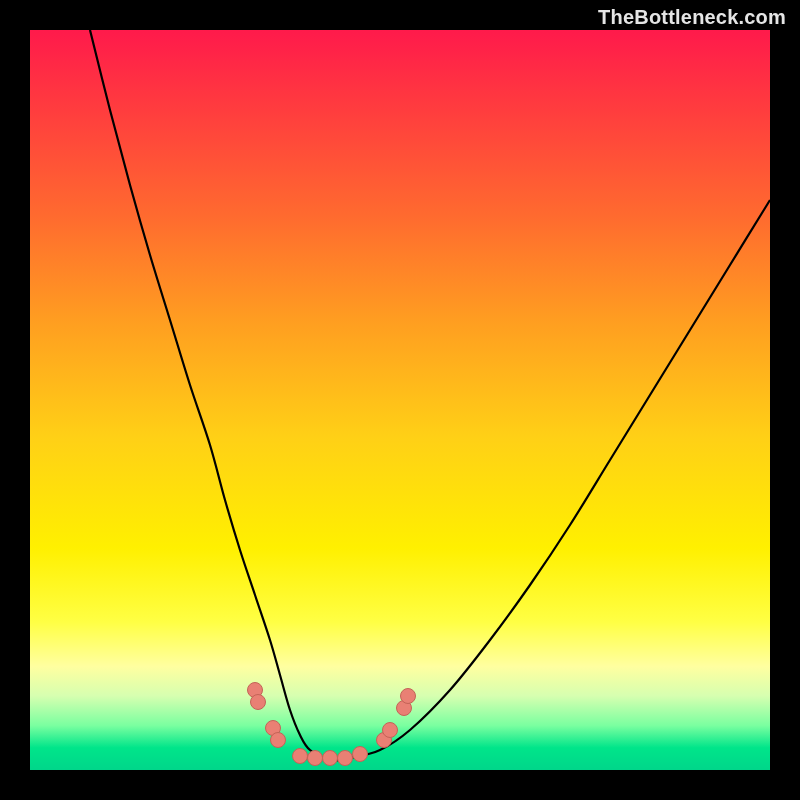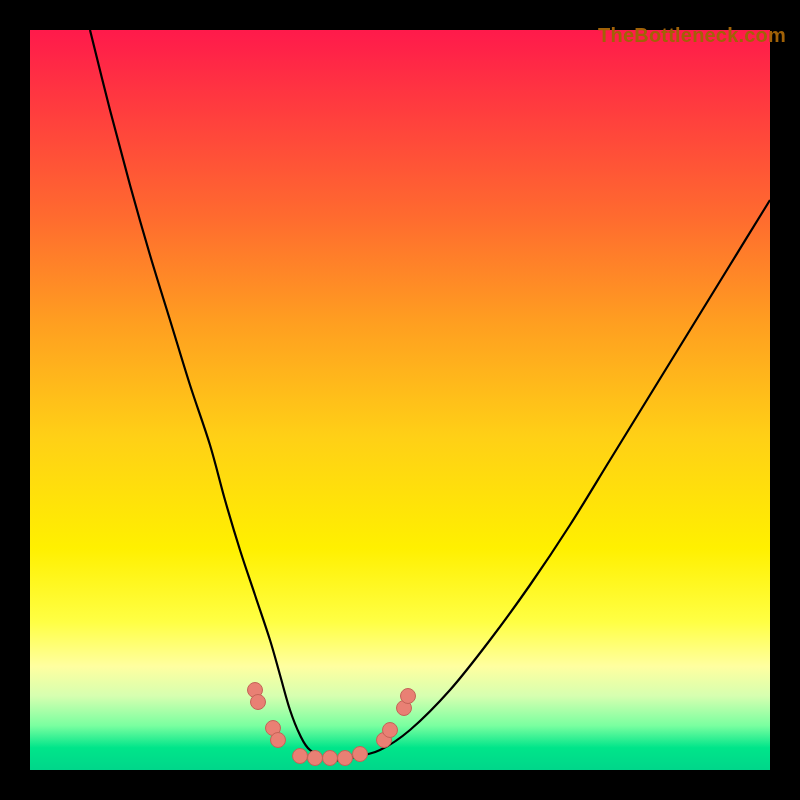--- a/index.html
+++ b/index.html
@@ -35,23 +35,23 @@
       #ffff44 80%,
       #ffffa0 86%,
       #d6ffb0 90%,
       #7affa0 94%,
       #00e58a 97%,
       #00d68a 100%
     );
   }
   .watermark {
     position: absolute;
-    top: 24px;
+    top: 6px;
     right: 14px;
-    color: #a16207;
+    color: #e5e5e5;
     font-size: 20px;
     font-weight: 600;
     letter-spacing: 0.2px;
     z-index: 10;
   }
   svg {
     display: block;
   }
 </style>
 </head>

